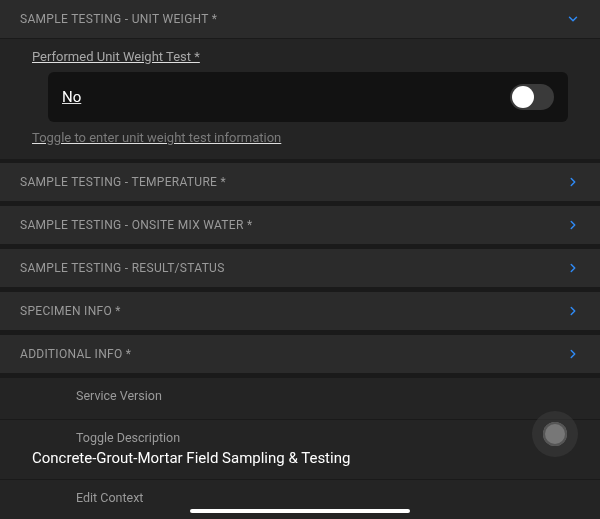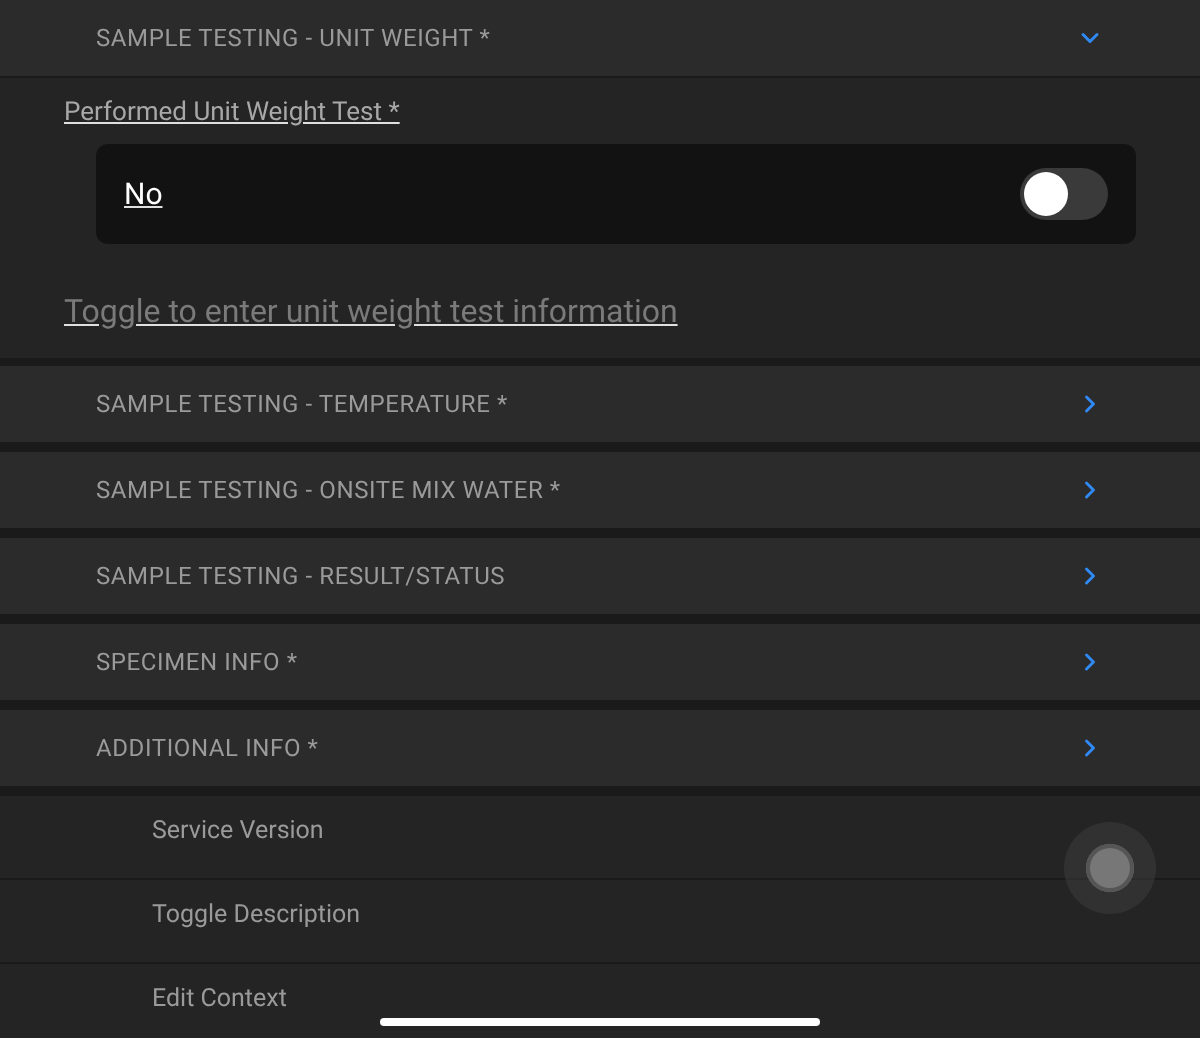--- a/index.html
+++ b/index.html
@@ -8,21 +8,21 @@
     height: 519px;
     background: #1a1a1a;
     font-family: -apple-system, BlinkMacSystemFont, "Segoe UI", Roboto, sans-serif;
     color: #e0e0e0;
     overflow: hidden;
     position: relative;
   }
 
   .section-header {
     background: #2b2b2b;
-    padding: 12px 48px;
+    padding: 12px 20px;
     display: flex;
     justify-content: space-between;
     align-items: center;
     border-bottom: 1px solid #1a1a1a;
     cursor: pointer;
   }
   .section-header .title {
     color: #9a9a9a;
     font-size: 12px;
     letter-spacing: 0.3px;
@@ -71,22 +71,22 @@
     width: 22px;
     height: 22px;
     background: #fff;
     border-radius: 50%;
     position: absolute;
     top: 2px;
     left: 2px;
   }
   .helper-text {
     color: #7a7a7a;
-    font-size: 16px;
-    margin-top: 24px;
+    font-size: 13px;
+    margin-top: 8px;
   }
 
   .gap { height: 4px; background: #1a1a1a; }
 
   .info-block {
     background: #242424;
     padding: 10px 32px 12px 32px;
     border-bottom: 1px solid #1a1a1a;
   }
   .info-label {
@@ -206,20 +206,21 @@
   </span>
 </div>
 <div class="gap"></div>
 
 <div class="info-block">
   <div class="info-label">Service Version</div>
 </div>
 
 <div class="info-block">
   <div class="info-label">Toggle Description</div>
+  <div class="info-value">Concrete-Grout-Mortar Field Sampling &amp; Testing</div>
 </div>
 
 <div class="info-block">
   <div class="info-label">Edit Context</div>
 
 </div>
 
 <div class="fab">
   <div class="fab-inner"></div>
 </div>

